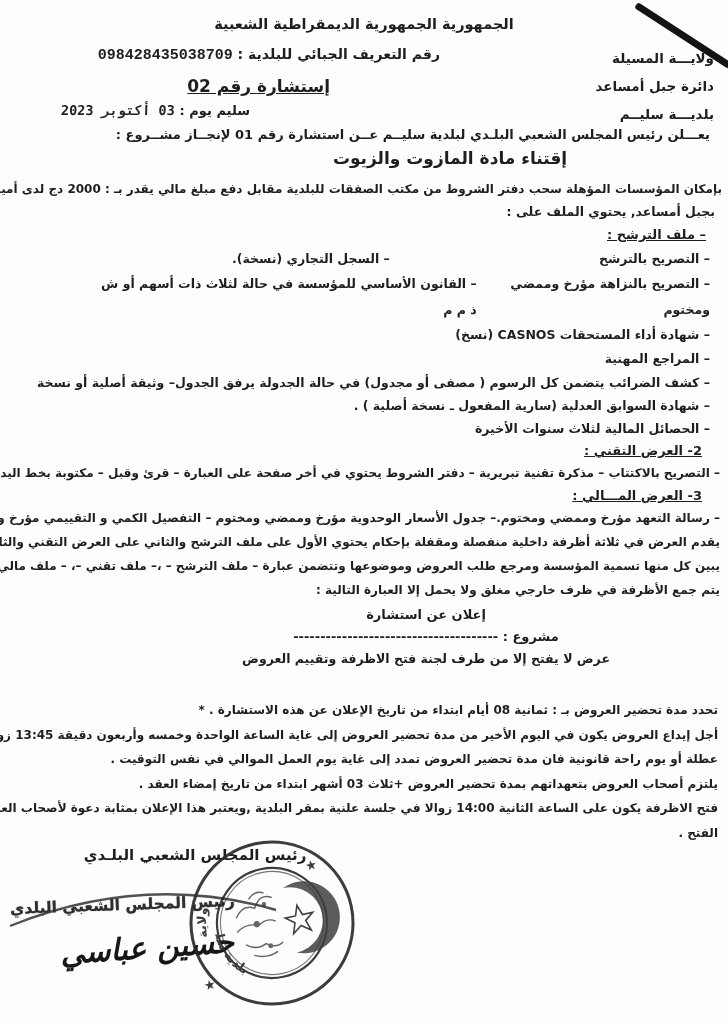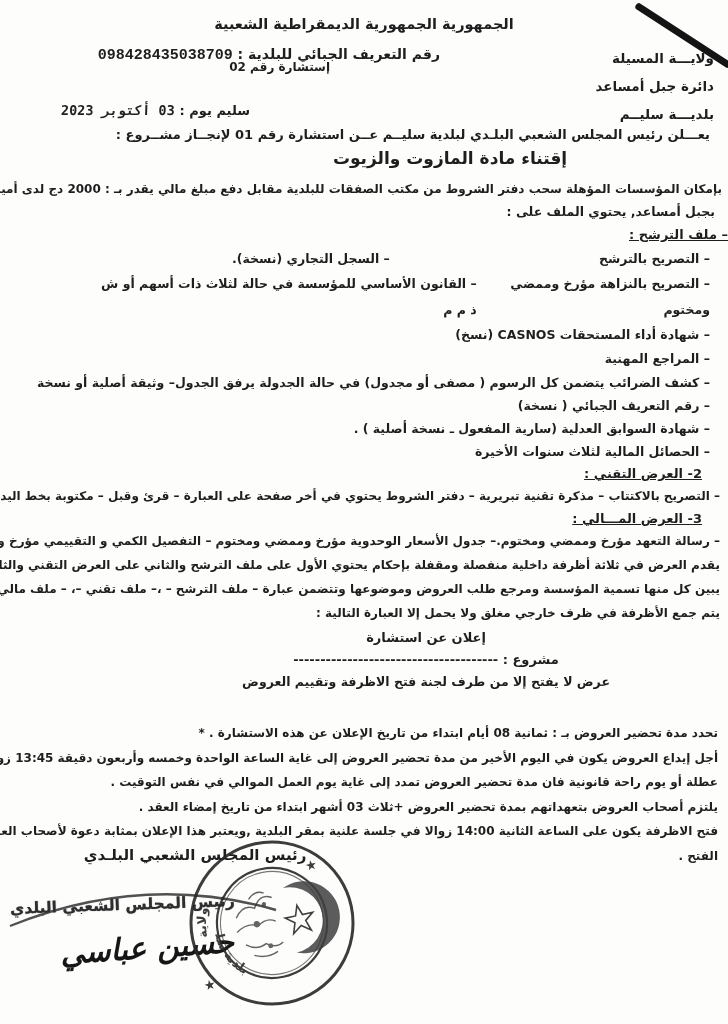--- a/index.html
+++ b/index.html
@@ -11,31 +11,31 @@
   .nw{white-space:nowrap;overflow:hidden;}
   
   .scan-line{position:absolute;top:2px;left:638px;width:112px;height:7px;
     background:#141414;transform:rotate(33deg);transform-origin:left top;border-radius:3px;}
   
   .header{position:relative;height:124px;}
   .rep-title{position:absolute;top:16px;width:100%;text-align:center;font-size:14.5px;}
   .hdr-right{position:absolute;top:44px;right:14px;text-align:right;font-size:13.5px;line-height:28px;}
   .tax-line{position:absolute;top:46px;right:288px;font-size:14px;white-space:nowrap;}
   .tax-num{font-size:15px;letter-spacing:1px;font-family:Liberation Mono, monospace;}
-  .consult{position:absolute;top:60px;right:398px;font-size:12px;white-space:nowrap;}
+  .consult{position:absolute;top:76px;right:398px;font-size:17px;white-space:nowrap;text-decoration:underline;}
   .dateline{position:absolute;top:102px;right:478px;font-size:13px;white-space:nowrap;}
   .stamped-date{font-family:"DejaVu Sans Mono",monospace;font-weight:bold;font-size:13.5px;
     letter-spacing:.5px;color:#222;transform:skewX(-2deg);display:inline-block;}
   
   .announce{margin:2px 18px 0 5px;text-align:right;font-size:13px;line-height:17px;}
   .project-title{margin-top:3px;text-align:center;font-size:17px;line-height:25px;
     transform:translateX(86px);letter-spacing:.5px;}
   .intro1{margin-top:8px;padding:0 6px;text-align:right;font-size:12px;line-height:20px;}
   .intro2{margin-top:3px;padding-right:13px;text-align:right;font-size:12.5px;line-height:20px;}
-  .s-head{margin-top:3px;font-size:13px;line-height:20px;
+  .s-head{margin-top:3px;padding-right:22px;font-size:13px;line-height:20px;
     text-decoration:underline;text-align:right;}
   .row{display:flex;justify-content:space-between;line-height:25px;font-size:12.5px;}
   .row1{padding:0 18px 0 232px;margin-top:1px;}
   .row2{padding:0 18px 0 92px;line-height:26px;}
   .item{padding-right:18px;text-align:right;font-size:12.5px;line-height:24px;}
   .item.tight{line-height:23px;}
   .s2-head,.s3-head{margin-top:0;padding-right:26px;font-size:13px;line-height:22px;
     text-decoration:underline;text-align:right;}
   .long-line{padding:0 8px;text-align:right;font-size:12px;line-height:23px;}
   .env{padding:0 8px;text-align:right;font-size:12px;line-height:24px;}
@@ -93,21 +93,20 @@
     <span>– التصريح بالترشح</span>
     <span>– السجل التجاري  (نسخة).</span>
   </div>
   <div class="row row2">
     <span>– التصريح بالنزاهة مؤرخ وممضي ومختوم</span>
     <span>– القانون الأساسي للمؤسسة في حالة لثلاث ذات أسهم أو ش ذ م م</span>
   </div>
   <div class="item">– شهادة أداء المستحقات CASNOS  (نسخ)</div>
   <div class="item">– المراجع المهنية</div>
   <div class="item tight nw">– كشف الضرائب يتضمن كل الرسوم ( مصفى أو مجدول) في حالة الجدولة يرفق الجدول– وثيقة أصلية أو نسخة</div>
-  <div class="item tight">– رقم التعريف الجبائي ( نسخة)</div>
   <div class="item tight">– شهادة السوابق العدلية (سارية المفعول ـ نسخة أصلية ) .</div>
   <div class="item tight">– الحصائل المالية لثلاث سنوات الأخيرة</div>
 
   <div class="s2-head nw">2- العرض التقني :</div>
   <div class="long-line nw">– التصريح بالاكتتاب – مذكرة تقنية تبريرية  – دفتر الشروط يحتوي في أخر صفحة على العبارة – قرئ وقبل – مكتوبة بخط اليد –</div>
 
   <div class="s3-head nw">3- العرض المـــالي :</div>
   <div class="long-line nw">– رسالة التعهد مؤرخ وممضي ومختوم.– جدول الأسعار الوحدوية مؤرخ وممضي ومختوم – التفصيل الكمي و التقييمي مؤرخ وممضي ومختوم .</div>
 
   <div class="env nw">يقدم العرض في ثلاثة أظرفة  داخلية منفصلة ومقفلة بإحكام يحتوي الأول على ملف الترشح والثاني على العرض التقني والثالث على العرض المالي</div>

